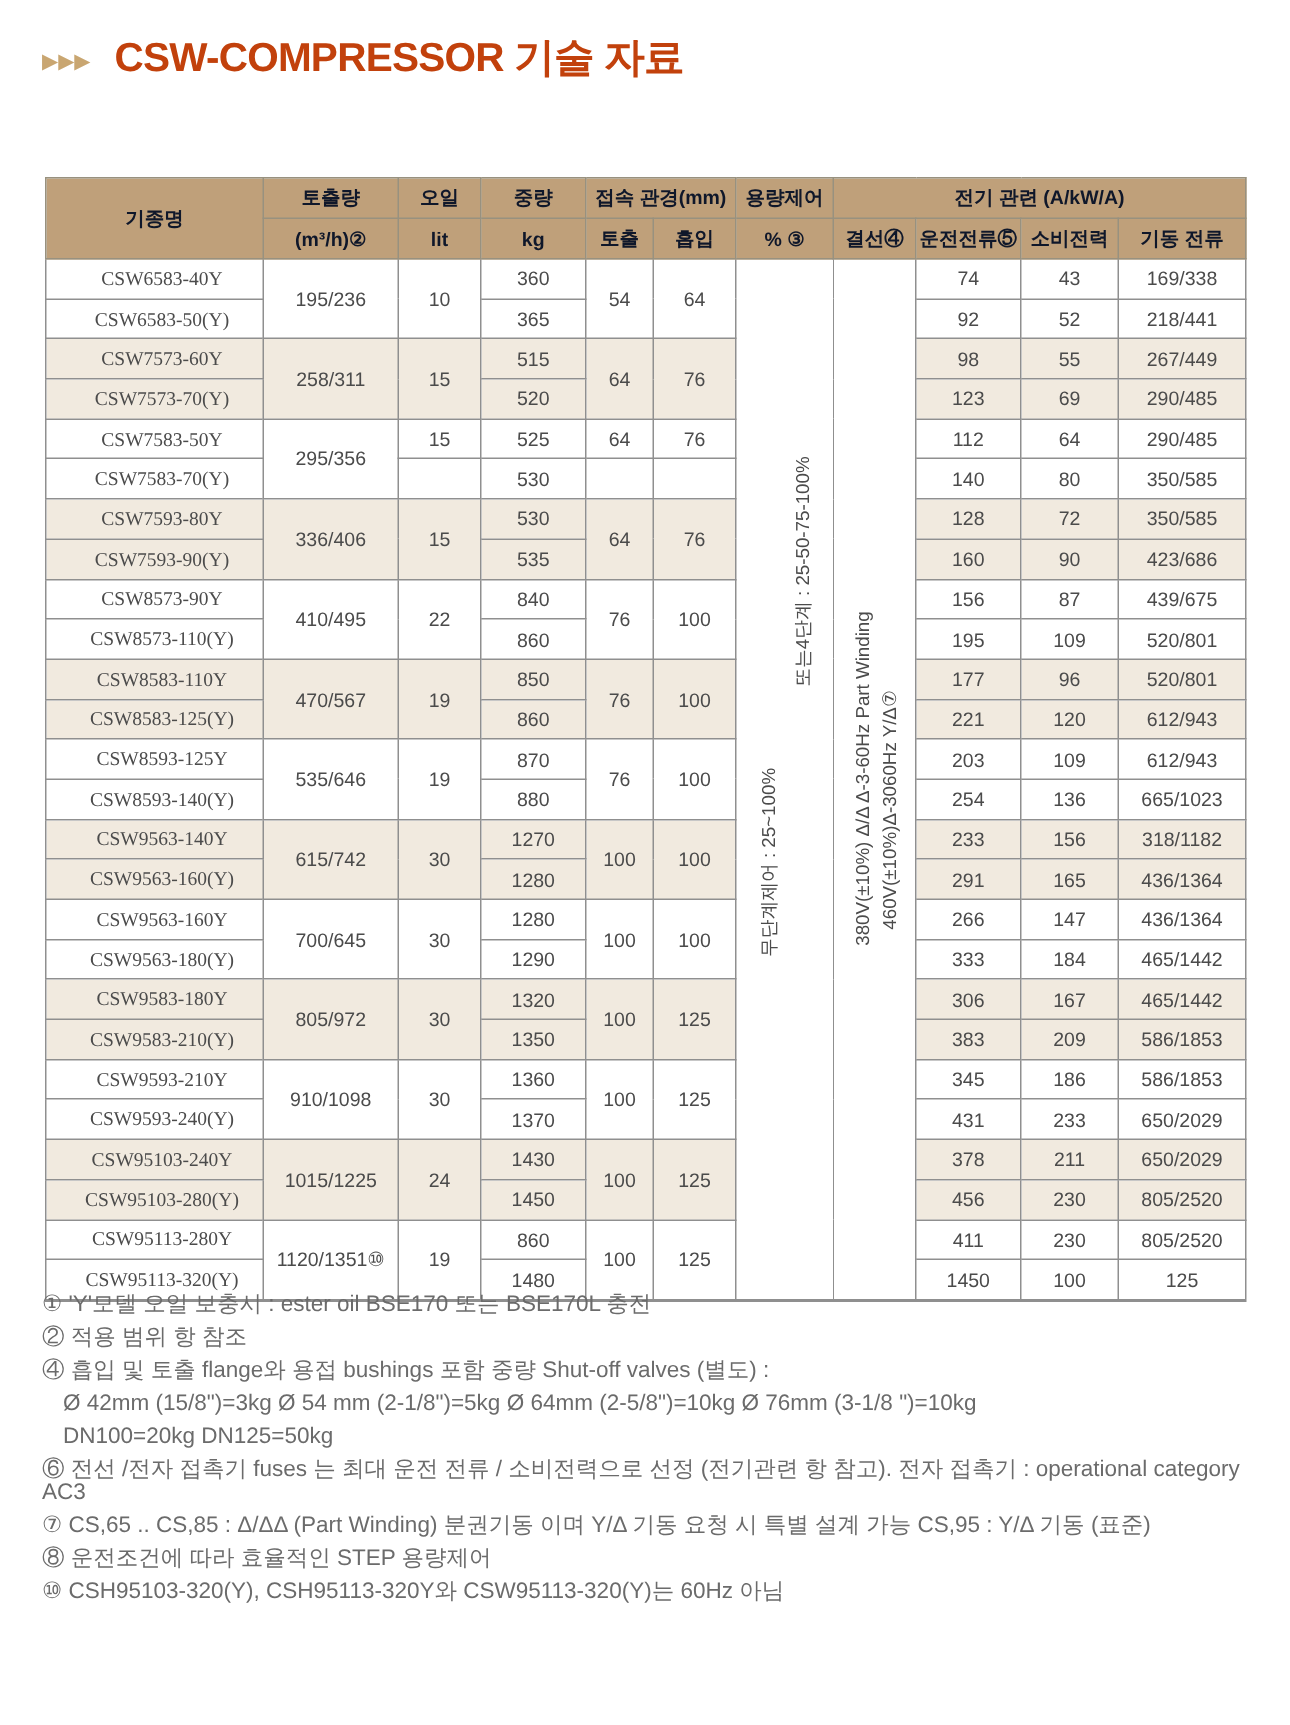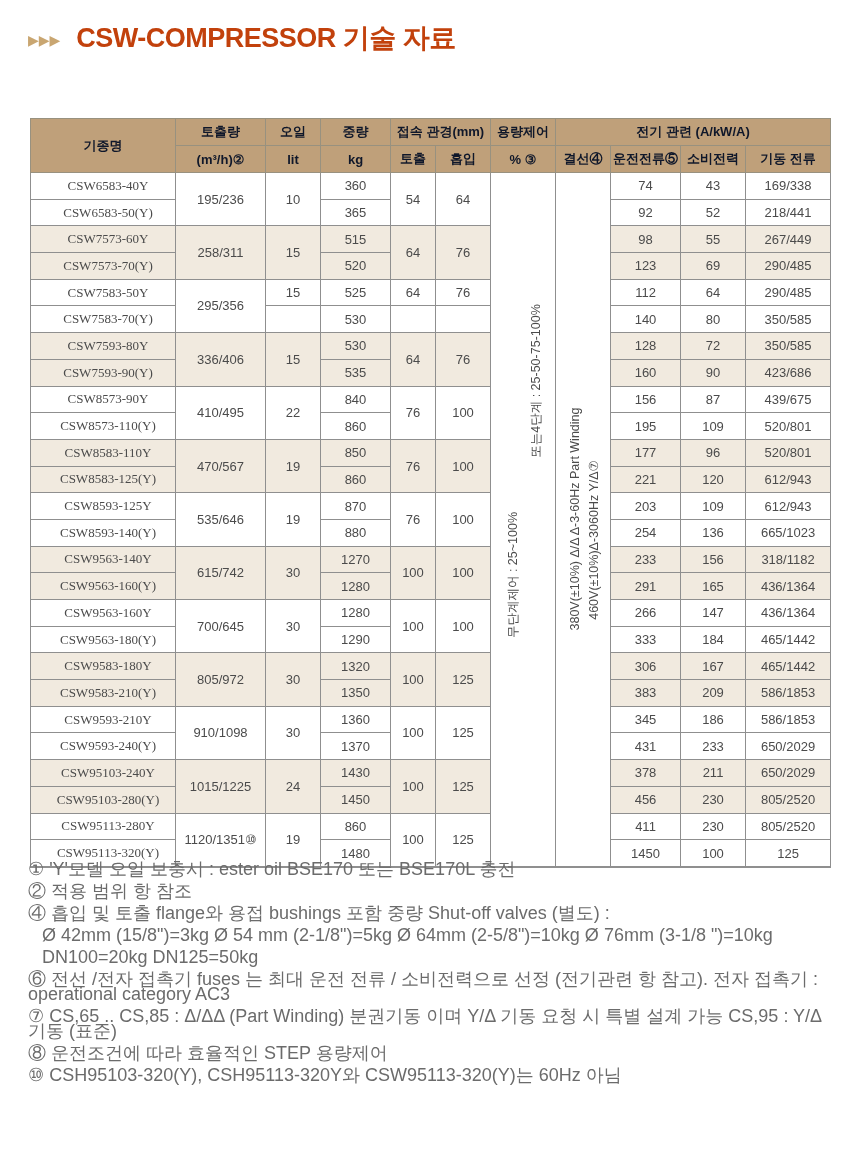--- a/index.html
+++ b/index.html
@@ -30,21 +30,21 @@
   tbody td.model { text-align:center; padding-left:10px;font-family:Liberation Serif, serif; }
   tbody tr.shaded td { background:#f1eadf; }
   tbody td.vcell { background:#ffffff !important; position:relative; }
   .vtext {
     position:absolute; white-space:nowrap;
     transform:translate(-50%,-50%) rotate(-90deg);
     font-size:12.5px; color:#4b4b4b; letter-spacing:0;
   }
   .footnotes {
     position:absolute; top:862px; left:28px; width:810px;
-    font-size:18px; color:#6b6b6b;
+    font-size:15px; color:#6b6b6b;
   }
   .fn-line { line-height:15px; margin-bottom:7px; }
   .fn-indent { padding-left:14px; }
 </style>
 </head>
 <body>
 
 <div class="title-row">
   <span class="arrows">▶▶▶</span>
   <span class="page-title">CSW-COMPRESSOR 기술 자료</span>

